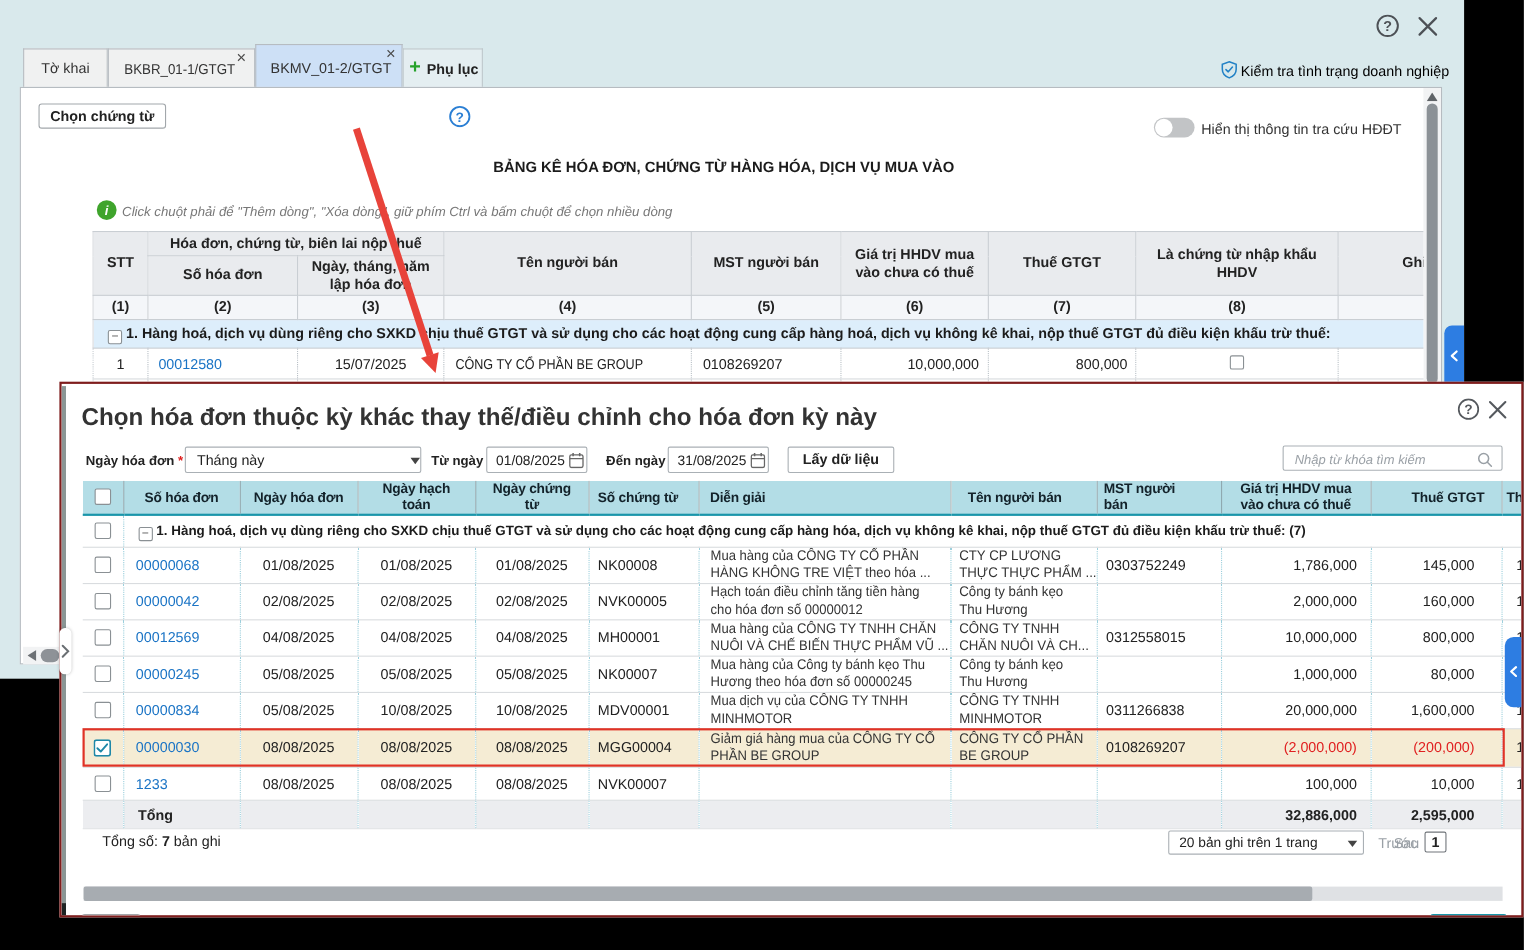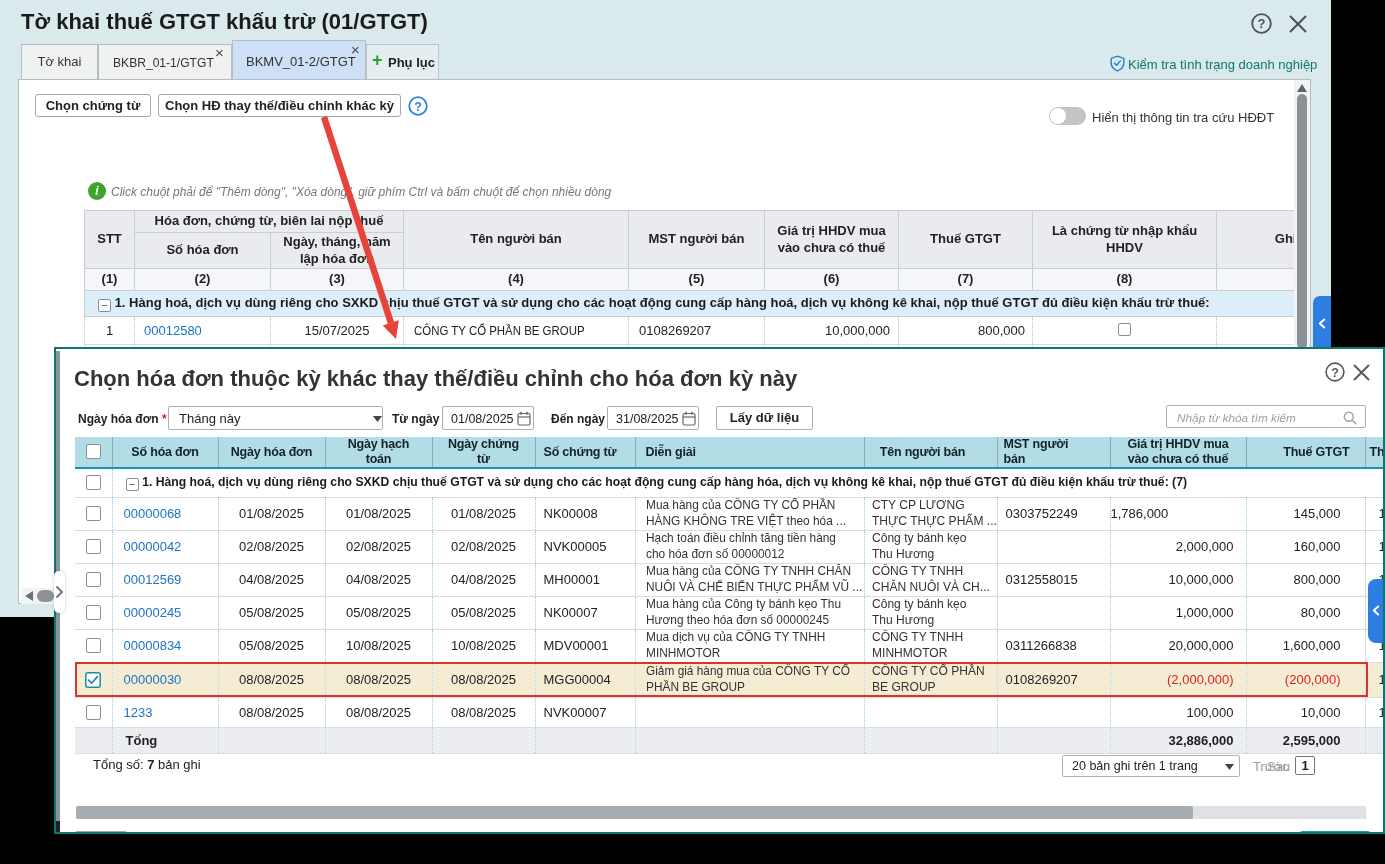--- a/index.html
+++ b/index.html
@@ -20,21 +20,20 @@
   .d2 { white-space:nowrap; font-size:12.7px; line-height:15.5px; color:#333; }
   .sqz { transform:scaleX(0.935); transform-origin:0 50%; display:inline-block; white-space:nowrap; }
   .sqz2 { transform:scaleX(0.95); transform-origin:0 50%; display:inline-block; white-space:nowrap; }
 </style>
 </head>
 <body>
 <div id="stage">
 
   <div class="abs" id="appwin" style="left:0; top:0; width:1331px; height:617px; background:#d9e9ec; overflow:hidden;">
 
-    <div class="abs" style="left:21px; top:9px; font-size:22px; font-weight:bold; color:#1b1b1b;">Tờ khai thuế GTGT khấu trừ (01/GTGT)</div>
 
     <svg class="abs" style="left:1251px; top:13px;" width="21" height="21" viewBox="0 0 21 21">
       <circle cx="10.5" cy="10.5" r="9.3" fill="none" stroke="#4d5156" stroke-width="1.8"></circle>
       <text x="10.5" y="15.2" font-size="13" font-weight="bold" fill="#4d5156" text-anchor="middle" font-family="Liberation Sans">?</text>
     </svg>
     <svg class="abs" style="left:1288px; top:14px;" width="20" height="20" viewBox="0 0 20 20">
       <path d="M2.5 2.5 L17.5 17.5 M17.5 2.5 L2.5 17.5" stroke="#4d5156" stroke-width="2" stroke-linecap="round"></path>
     </svg>
 
     <div class="abs" style="left:21px; top:44px; width:77px; height:35px; background:#f0f1f1; border:1px solid #b6bcc1; border-bottom:none; font-size:13px; color:#333; text-align:center; line-height:34px;">Tờ khai</div>
@@ -48,48 +47,48 @@
     </div>
     <div class="abs" style="left:366px; top:44px; width:73px; height:35px; background:#e4eef1; border:1px solid #bdc7cb; border-bottom:none; font-size:13px;">
       <span class="abs" style="left:5px; top:5px; color:#27a22b; font-weight:bold; font-size:18px;">+</span>
       <span class="abs" style="left:21px; top:10px; color:#222; font-weight:bold;">Phụ lục</span>
     </div>
 
     <svg class="abs" style="left:1109px; top:55px;" width="17" height="17" viewBox="0 0 17 17">
       <path d="M8.5 1.2 L14.8 3.4 V8 C14.8 12 12 14.6 8.5 15.8 C5 14.6 2.2 12 2.2 8 V3.4 Z" fill="none" stroke="#2382c6" stroke-width="1.4"></path>
       <path d="M5.5 8.3 L7.6 10.3 L11.4 5.9" fill="none" stroke="#2382c6" stroke-width="1.4" stroke-linecap="round" stroke-linejoin="round"></path>
     </svg>
-    <div class="abs" style="left:1128px; top:57px; font-size:13px; color:#0f766e;">Kiểm tra tình trạng doanh nghiệp</div>
+    <div class="abs" style="left:1128px; top:57px; font-size:13px; color:#000000;">Kiểm tra tình trạng doanh nghiệp</div>
 
     <div class="abs" style="left:18px; top:79px; width:1293px; height:525px; background:#fff; border:1px solid #b6bcc1; overflow:hidden;">
     </div>
 
     <div class="abs" style="left:1294px; top:80px; width:16px; height:523px; background:#f2f3f4;"></div>
     <svg class="abs" style="left:1297px; top:84px;" width="10" height="8" viewBox="0 0 10 8">
         <path d="M5 0 L10 8 H0 Z" fill="#606468"></path>
       </svg>
     <div class="abs" style="left:1297px; top:94px; width:10px; height:255px; background:#8b9196; border-radius:5px;"></div>
 
     <div class="abs" style="left:21px; top:588px; width:1270px; height:16px; background:#f2f3f4;"></div>
     <svg class="abs" style="left:25px; top:591px;" width="8" height="10" viewBox="0 0 8 10">
         <path d="M8 0 V10 L0 5 Z" fill="#6d7175"></path>
       </svg>
     <div class="abs" style="left:37px; top:590px; width:17px; height:12px; background:#8e9297; border-radius:6px;"></div>
 
     <div class="abs" style="left:35px; top:94px; width:116px; height:23px; background:#fff; border:1px solid #a2a7ab; border-radius:3px; font-size:13px; font-weight:bold; color:#222; text-align:center; line-height:21px;">Chọn chứng từ</div>
-    <div class="abs" style="left:158px; top:94px; width:243px; height:23px; background:#fff; border:1px solid #a2a7ab; border-radius:3px; font-size:13px; font-weight:bold; color:#222; text-align:center; line-height:21px;">Chọn HĐ thay thế/điều chỉnh khác kỳ</div>
     <svg class="abs" style="left:408px; top:96px;" width="20" height="20" viewBox="0 0 20 20">
       <circle cx="10" cy="10" r="8.8" fill="none" stroke="#2b7fd4" stroke-width="1.7"></circle>
       <text x="10" y="14.5" font-size="12.5" font-weight="bold" fill="#2b7fd4" text-anchor="middle" font-family="Liberation Sans">?</text>
     </svg>
 
     <div class="abs" style="left:1049px; top:107px; width:37px; height:18px; background:#c2c4c6; border-radius:9px;"></div>
     <div class="abs" style="left:1050px; top:108px; width:16px; height:16px; background:#fff; border-radius:8px;"></div>
     <div class="abs" style="left:1092px; top:110px; font-size:13px; color:#333;">Hiển thị thông tin tra cứu HĐĐT</div>
 
+    <div class="abs" style="left:0px; top:144px; width:1316px; text-align:center; font-size:13.5px; font-weight:bold; color:#1b1b1b;">BẢNG KÊ HÓA ĐƠN, CHỨNG TỪ HÀNG HÓA, DỊCH VỤ MUA VÀO</div>
 
     <div class="abs" style="left:88px; top:182px; width:18px; height:18px; background:#3fa42c; border-radius:9px; color:#fff; font-size:12px; font-weight:bold; text-align:center; line-height:18px; font-style:italic;">i</div>
     <div class="abs" style="left:111px; top:185px; font-size:12px; font-style:italic; color:#777;">Click chuột phải để "Thêm dòng", "Xóa dòng", giữ phím Ctrl và bấm chuột để chọn nhiều dòng</div>
 
     <div class="abs" id="bgtable" style="left:84px; top:210px; width:1210px; height:139px; overflow:hidden;">
       <table style="width:1297px; font-size:13px; color:#222;">
         <colgroup>
             <col style="width:50px">
             <col style="width:136px">
             <col style="width:133px">
@@ -162,21 +161,21 @@
       <path d="M24 7 L91 213" stroke="#e8433a" stroke-width="6.5" fill="none"></path>
       <polygon points="96,229 82.7,215.4 98.8,210.2" fill="#e8433a"></polygon>
     </svg>
 
     <div class="abs" style="left:1313px; top:296px; width:18px; height:53px; background:#2d7de2; border-radius:7px 0 0 0;"></div>
     <svg class="abs" style="left:1318px; top:318px;" width="8" height="11" viewBox="0 0 8 11">
         <path d="M6.2 1.5 L1.8 5.5 L6.2 9.5" fill="none" stroke="#fff" stroke-width="2" stroke-linecap="round" stroke-linejoin="round"></path>
       </svg>
   </div>
 
-  <div class="abs" id="modal" style="left:54px; top:347px; width:1331px; height:487px; background:#fff; border:2px solid #0f766e; overflow:hidden;">
+  <div class="abs" id="modal" style="left:54px; top:347px; width:1331px; height:487px; background:#fff; border:2px solid #7f1d1d; overflow:hidden;">
 
     <div class="abs" style="left:0; top:2px; width:4px; height:470px; background:#8a9695;"></div>
     <div class="abs" style="left:0; top:472px; width:4px; height:39px; background:#1d2323;"></div>
 
     <div class="abs" style="left:18px; top:17px; font-size:22px; font-weight:bold; color:#333;">Chọn hóa đơn thuộc kỳ khác thay thế/điều chỉnh cho hóa đơn kỳ này</div>
     <svg class="abs" style="left:1269px; top:13px;" width="20" height="20" viewBox="0 0 20 20">
       <circle cx="10" cy="10" r="8.9" fill="none" stroke="#55595e" stroke-width="1.6"></circle>
       <text x="10" y="14.6" font-size="12.5" font-weight="bold" fill="#55595e" text-anchor="middle" font-family="Liberation Sans">?</text>
     </svg>
     <svg class="abs" style="left:1297px; top:15px;" width="17" height="17" viewBox="0 0 17 17">
@@ -258,21 +257,21 @@
         <tr style="height:33px;">
           <td class="mc" style="text-align:center;"><span class="cbx" style="vertical-align:-3px;"></span></td>
           <td class="mc lnk" style="padding-left:11px;">00000068</td>
           <td class="mc" style="text-align:center;">01/08/2025</td>
           <td class="mc" style="text-align:center;">01/08/2025</td>
           <td class="mc" style="text-align:center;">01/08/2025</td>
           <td class="mc" style="padding-left:8px;">NK00008</td>
           <td class="mc d2" style="padding-left:10px;"><div class="sqz">Mua hàng của CÔNG TY CỔ PHẦN<br>HÀNG KHÔNG TRE VIỆT theo hóa ...</div></td>
           <td class="mc d2" style="padding-left:7px;"><div class="sqz2">CTY CP LƯƠNG<br>THỰC THỰC PHẨM ...</div></td>
           <td class="mc" style="padding-left:8px;">0303752249</td>
-          <td class="mc" style="text-align:left; padding-right:12px;">1,786,000</td>
+          <td class="mc" style="text-align:right; padding-right:12px;">1,786,000</td>
           <td class="mc" style="text-align:right; padding-right:24px;">145,000</td>
           <td class="mc" style="padding-left:13px;">1</td>
         </tr>
         <tr style="height:33px;">
           <td class="mc" style="text-align:center;"><span class="cbx" style="vertical-align:-3px;"></span></td>
           <td class="mc lnk" style="padding-left:11px;">00000042</td>
           <td class="mc" style="text-align:center;">02/08/2025</td>
           <td class="mc" style="text-align:center;">02/08/2025</td>
           <td class="mc" style="text-align:center;">02/08/2025</td>
           <td class="mc" style="padding-left:8px;">NVK00005</td>

